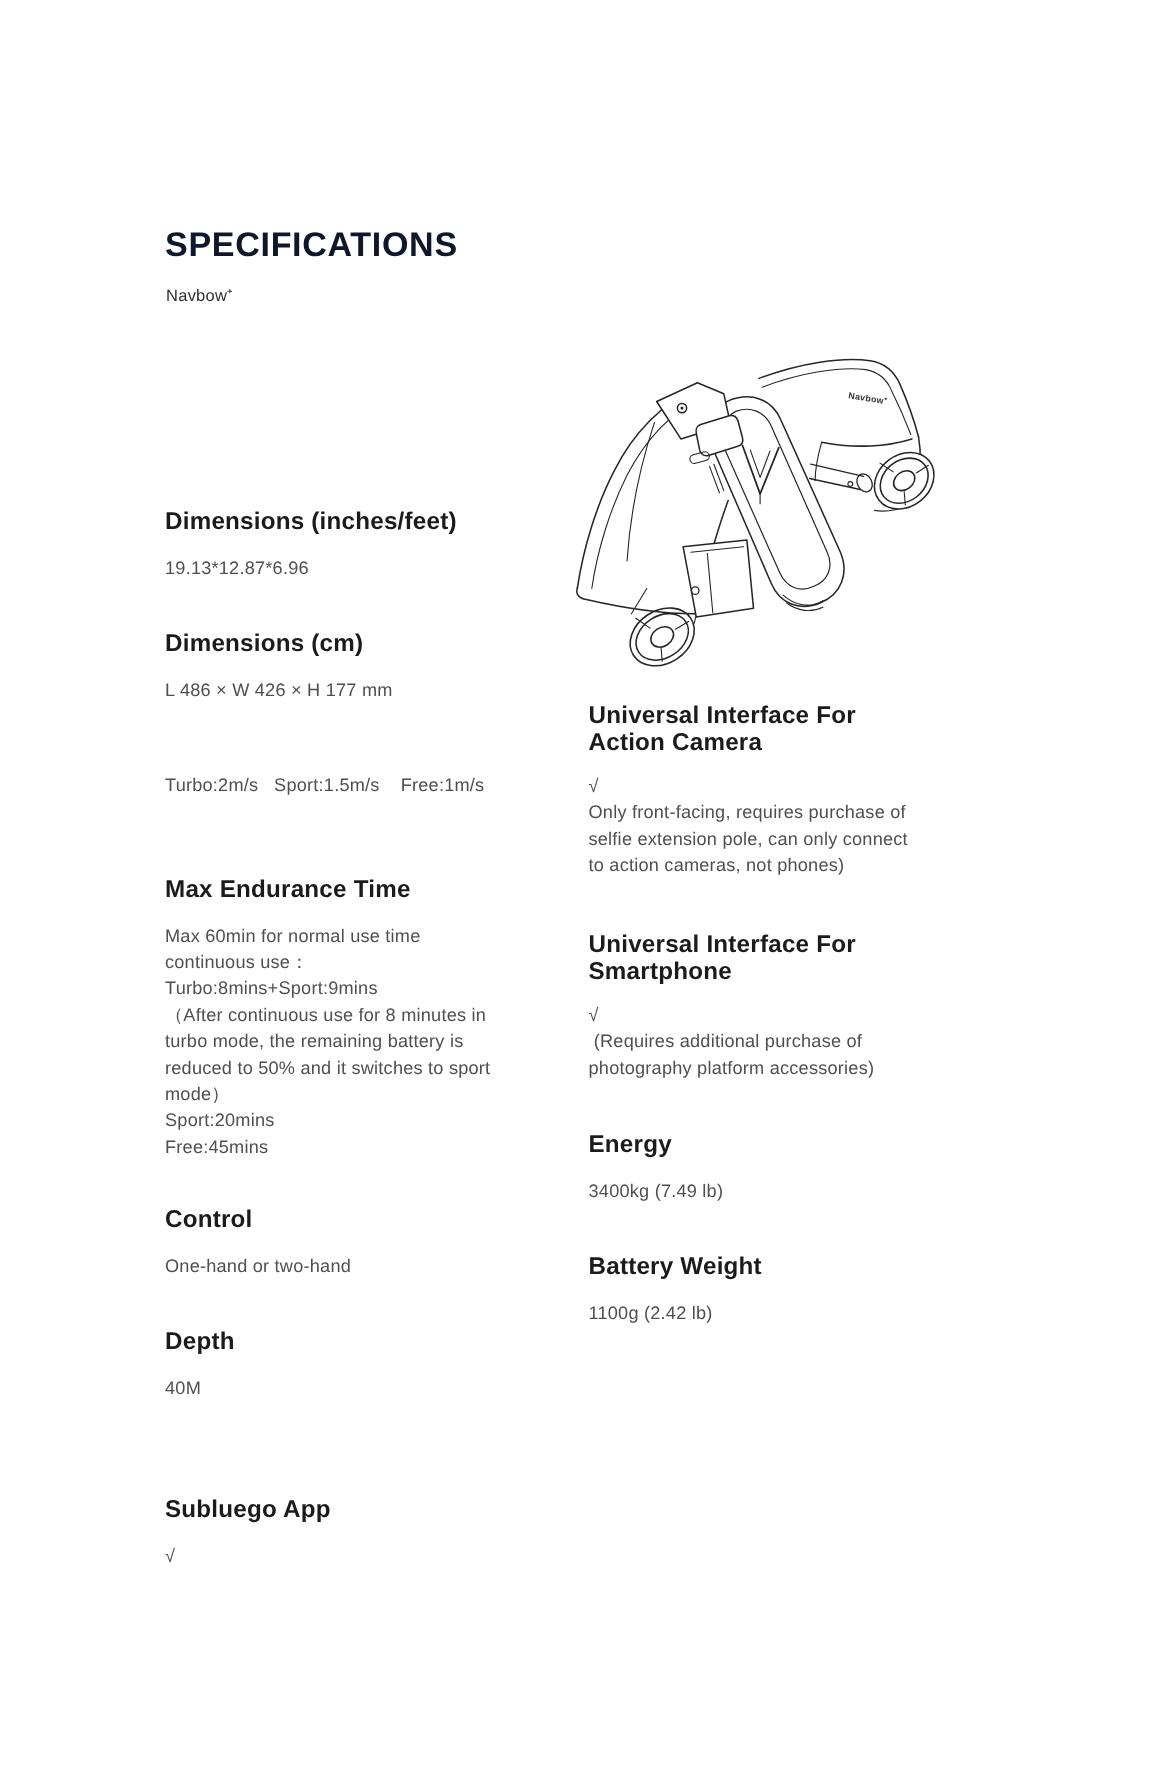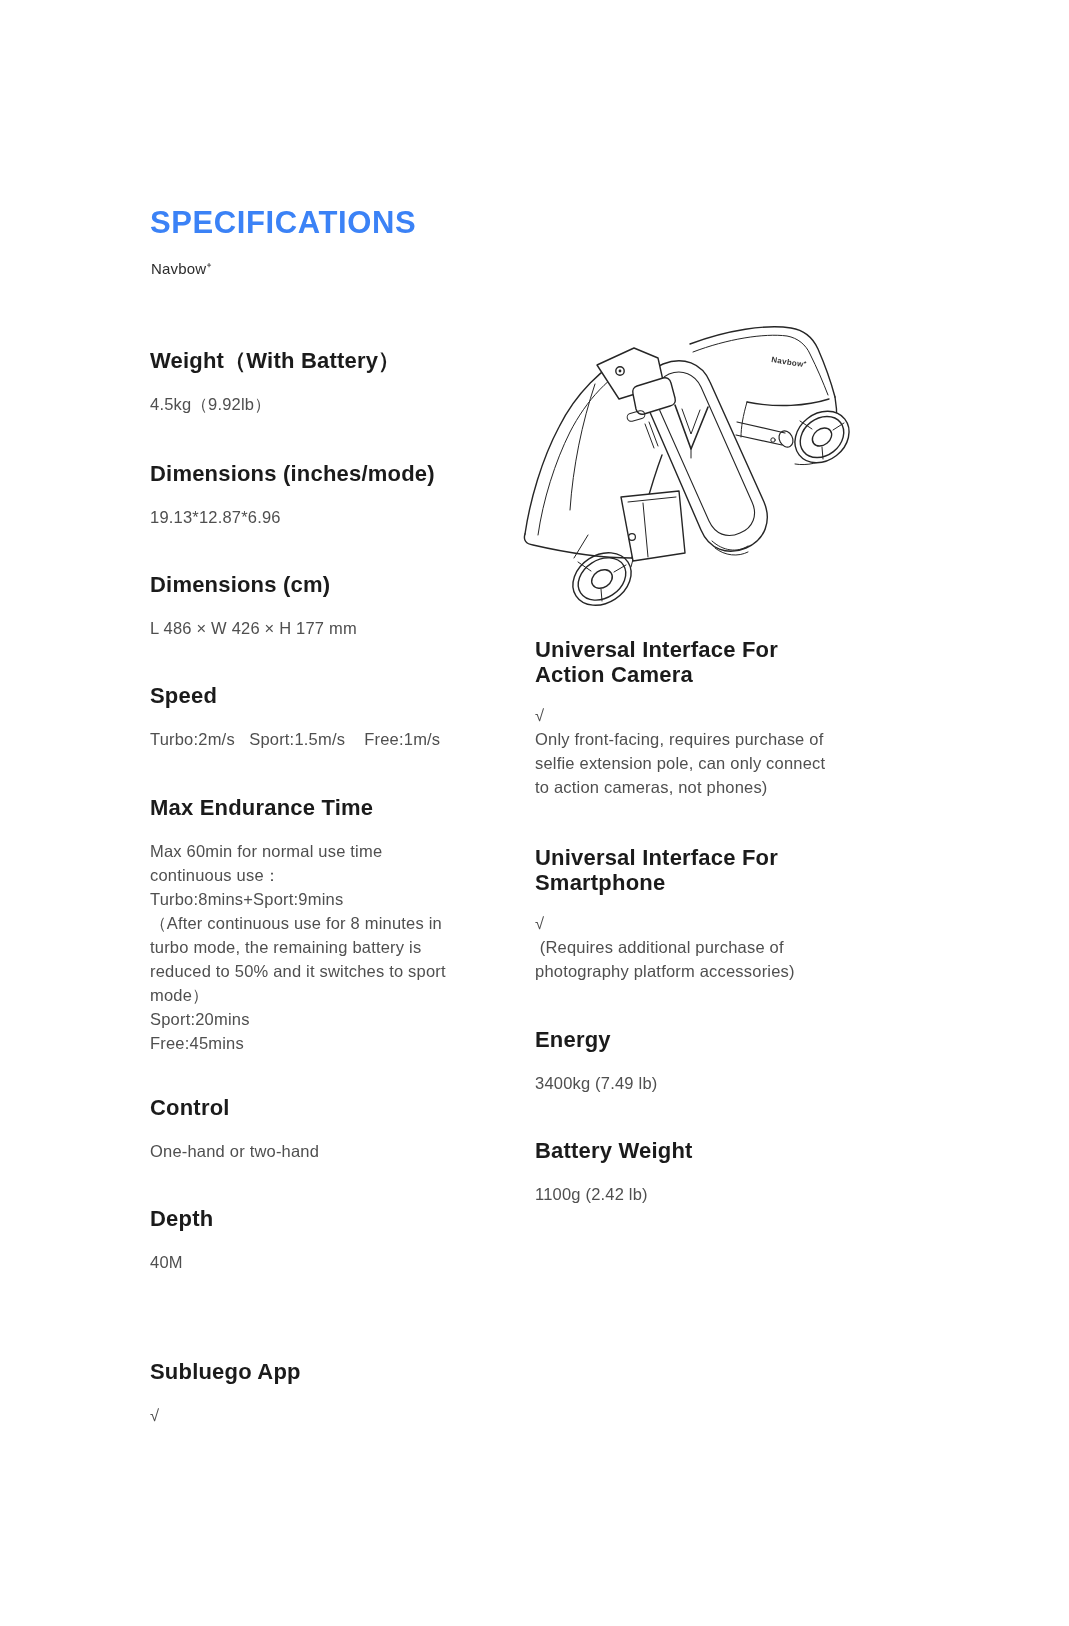--- a/index.html
+++ b/index.html
@@ -6,21 +6,21 @@
   .page{
     position:relative;
     width:1069px;height:1626px;
     background:#ffffff;
     font-family:"Liberation Sans", sans-serif;
     overflow:hidden;
   }
   .title{
     position:absolute;left:150px;top:205px;
     font-size:31px;font-weight:800;letter-spacing:.6px;
-    color:#3b82f6;margin:0;
+    color:#0f172a;margin:0;
   }
   .subtitle{
     position:absolute;left:151px;top:258px;
     font-size:15px;color:#2c2c2c;margin:0;letter-spacing:.2px;
   }
   section.spec{position:absolute;width:405px;}
   section.left{left:150px;}
   section.right{left:535px;}
   .h{
     margin:0;
@@ -110,34 +110,29 @@
         <path fill="#fff" d="M136,191 L194,185 L200,247 L148,255 Z"></path>
         <path d="M143,196 L191,191" stroke-width="1"></path>
         <path d="M158,197 L163,251" stroke-width="1"></path>
         <circle cx="147" cy="231" r="3.4" stroke-width="1.2"></circle>
       </g>
 
       <text x="286" y="56" font-size="8" fill="#333" stroke="none" transform="rotate(9 286 56)">Navbow⁺</text>
     </g>
   </svg>
 
-  <section class="spec left" style="top:348px">
-    <h2 class="h">Weight（With Battery）</h2>
-    <p class="v">4.5kg（9.92lb）</p>
-  </section>
   <section class="spec left" style="top:461px">
-    <h2 class="h">Dimensions (inches/mode)</h2>
+    <h2 class="h">Dimensions (inches/feet)</h2>
     <p class="v">19.13*12.87*6.96</p>
   </section>
   <section class="spec left" style="top:572px">
     <h2 class="h">Dimensions (cm)</h2>
     <p class="v">L 486 × W 426 × H 177 mm</p>
   </section>
   <section class="spec left" style="top:683px">
-    <h2 class="h">Speed</h2>
     <p class="v">Turbo:2m/s   Sport:1.5m/s    Free:1m/s</p>
   </section>
   <section class="spec left" style="top:795px">
     <h2 class="h">Max Endurance Time</h2>
     <p class="v">Max 60min for normal use time
 continuous use：
 Turbo:8mins+Sport:9mins
 （After continuous use for 8 minutes in
 turbo mode, the remaining battery is
 reduced to 50% and it switches to sport

